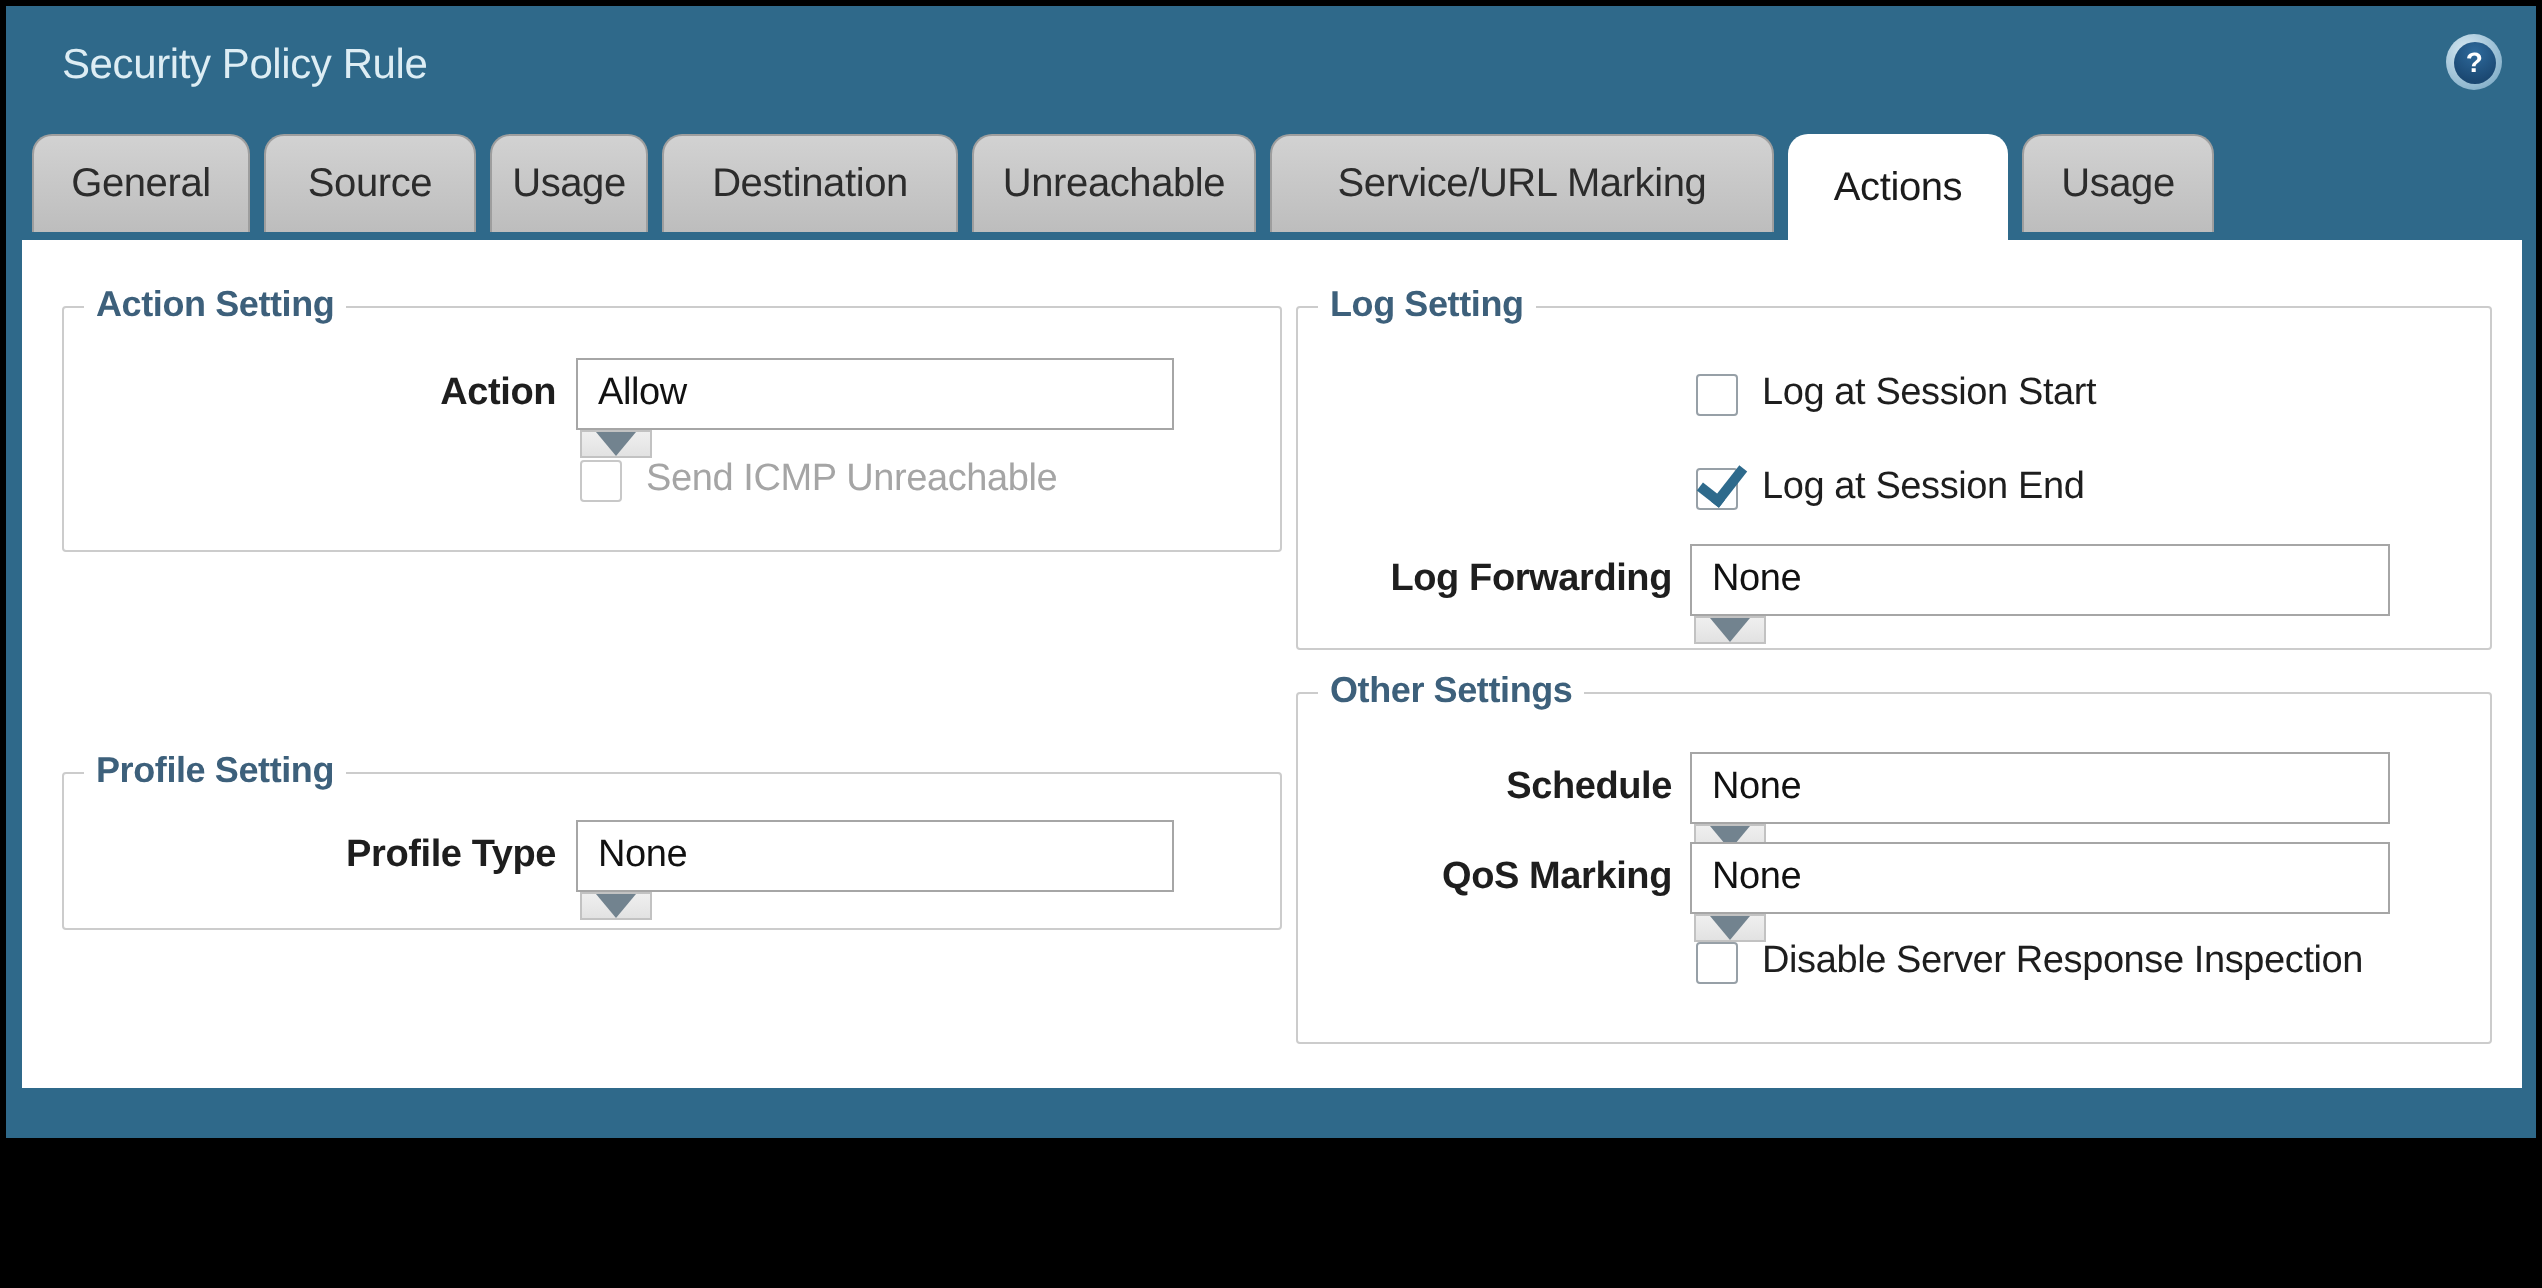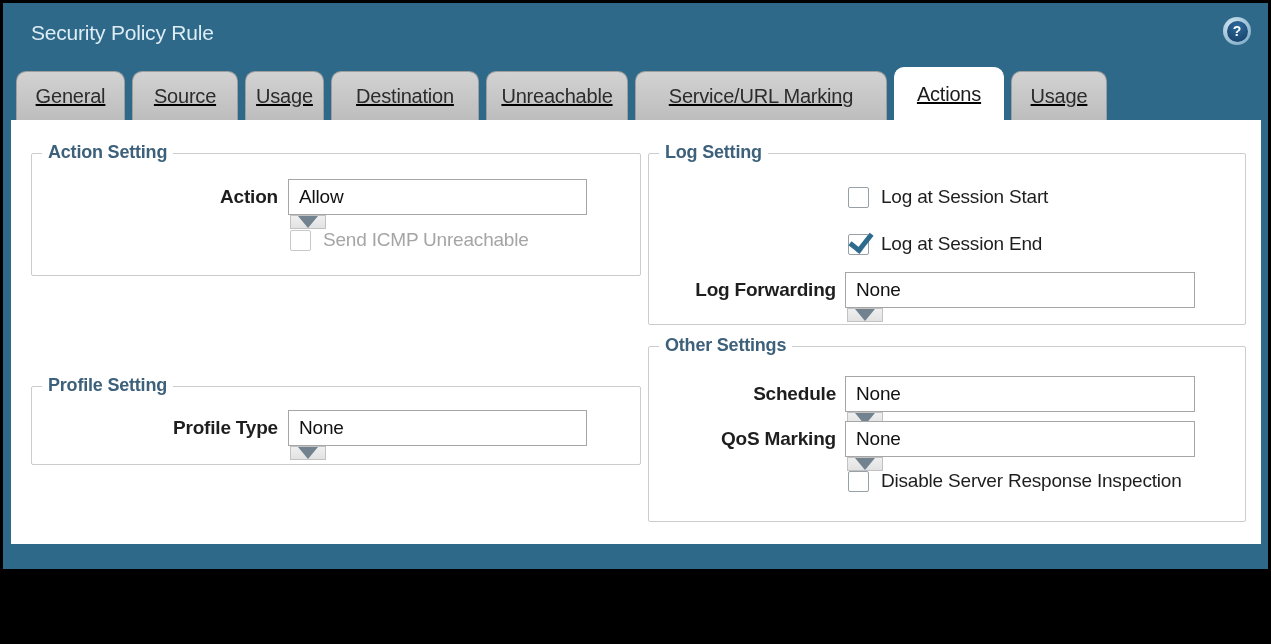--- a/index.html
+++ b/index.html
@@ -29,21 +29,21 @@
   }
   .help-inner {
     width:21px; height:21px; border-radius:50%;
     background:radial-gradient(circle at 50% 25%, #2e6a9c, #1b4872 75%);
     color:#fff; font-size:14px; font-weight:bold;
     display:flex; align-items:center; justify-content:center;
   }
   
   .tabbar {
     position:absolute; left:13px; top:64px; height:53px;
-    display:flex; gap:7px; align-items:flex-end;text-decoration:underline;
+    display:flex; gap:7px; 
   }
   .tab {
     height:49px;
     background:linear-gradient(#d2d2d2,#bdbdbd);
     border:1px solid #9e9e9e; border-bottom:none;
     border-radius:10px 10px 0 0;
     color:#2c2c2c; font-size:20px;
     display:flex; align-items:center; justify-content:center;
     cursor:pointer;
   }

